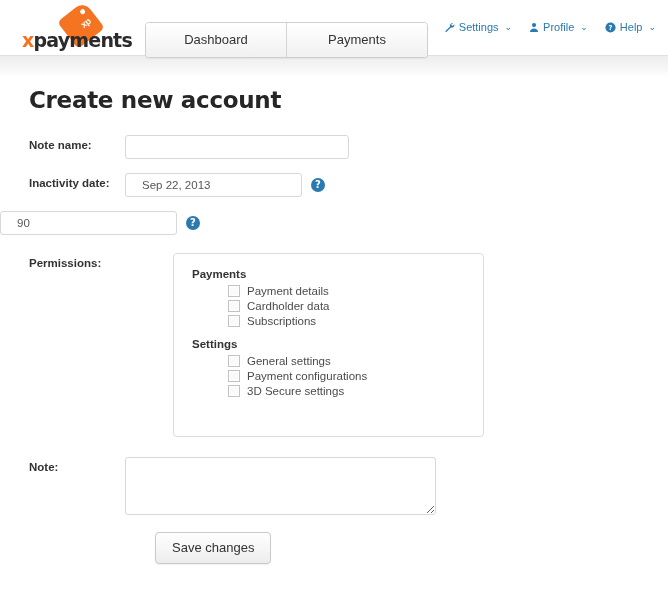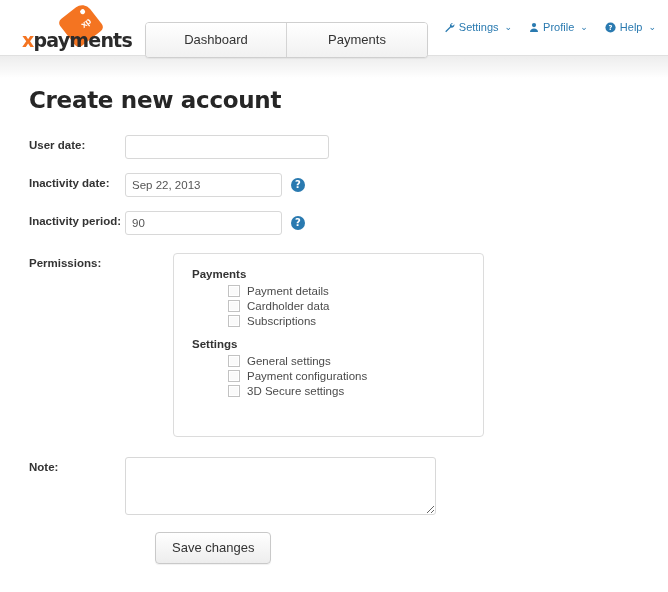--- a/index.html
+++ b/index.html
@@ -157,21 +157,21 @@
     font-weight: bold;
     color: #333333;
     padding-top: 4px;
   }
   .fld { display: flex; align-items: center; }
 
   input.txt {
     border: 1px solid #d8d8d8;
     border-radius: 3px;
     height: 20px;
-    padding: 1px 6px;
+    padding: 1px 16px;
     font-family: "Liberation Sans", sans-serif;
     font-size: 11.5px;
     color: #555555;
     background: #ffffff;
     outline: none;
     box-sizing: content-box;
   }
   input.txt::placeholder { color: #8a8a8a; }
   .w-username { width: 190px; }
   .w-email { width: 143px; }
@@ -317,37 +317,36 @@
 
 <div class="band"></div>
 
 <div class="page">
 
   <div class="page-title">Create new account</div>
 
   <div class="form">
 
     <div class="row">
-      <div class="lbl">User date:</div>
+      <div class="lbl">Note name:</div>
       <div class="fld">
         <input class="txt w-username" type="text" value="" style="">
       </div>
     </div>
 
 
     <div class="row">
       <div class="lbl">Inactivity date:</div>
       <div class="fld">
         <input class="txt w-exp" type="text" value="Sep 22, 2013" style="">
         <div class="help">?</div>
       </div>
     </div>
 
     <div class="row">
-      <div class="lbl">Inactivity period:</div>
       <div class="fld">
         <input class="txt w-inact" type="text" value="90" style="">
         <div class="help">?</div>
       </div>
     </div>
 
     <div class="row perm-row">
       <div class="lbl">Permissions:</div>
       <div class="fld">
         <div class="perm-box">

